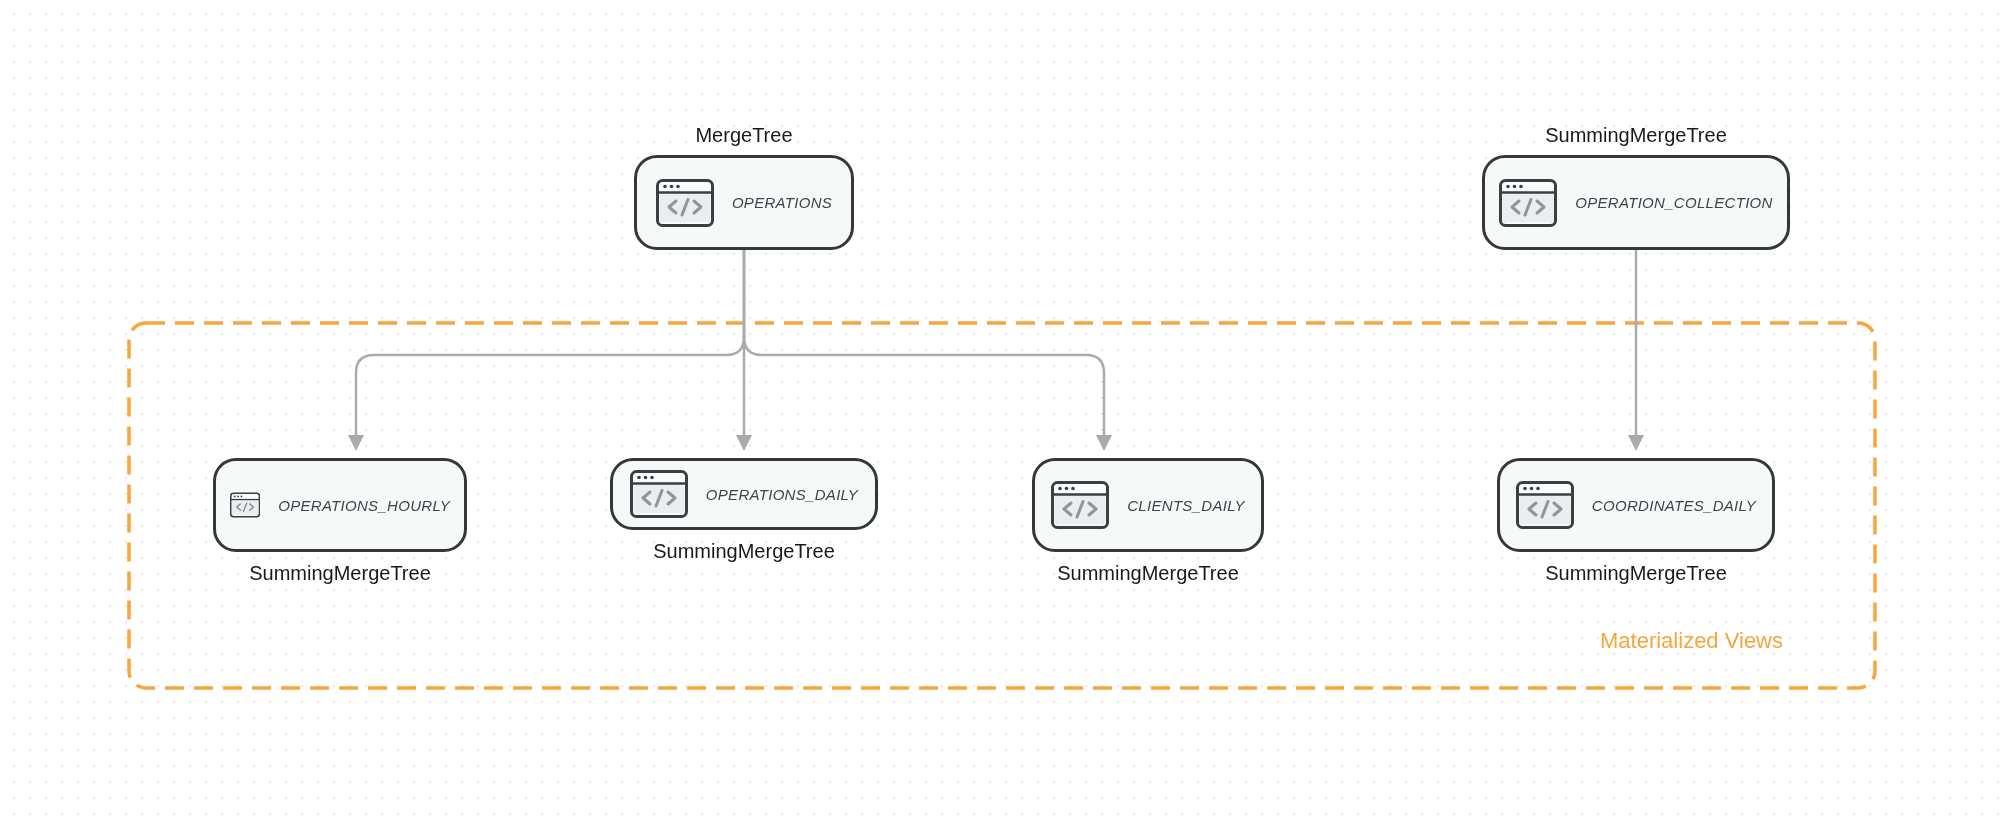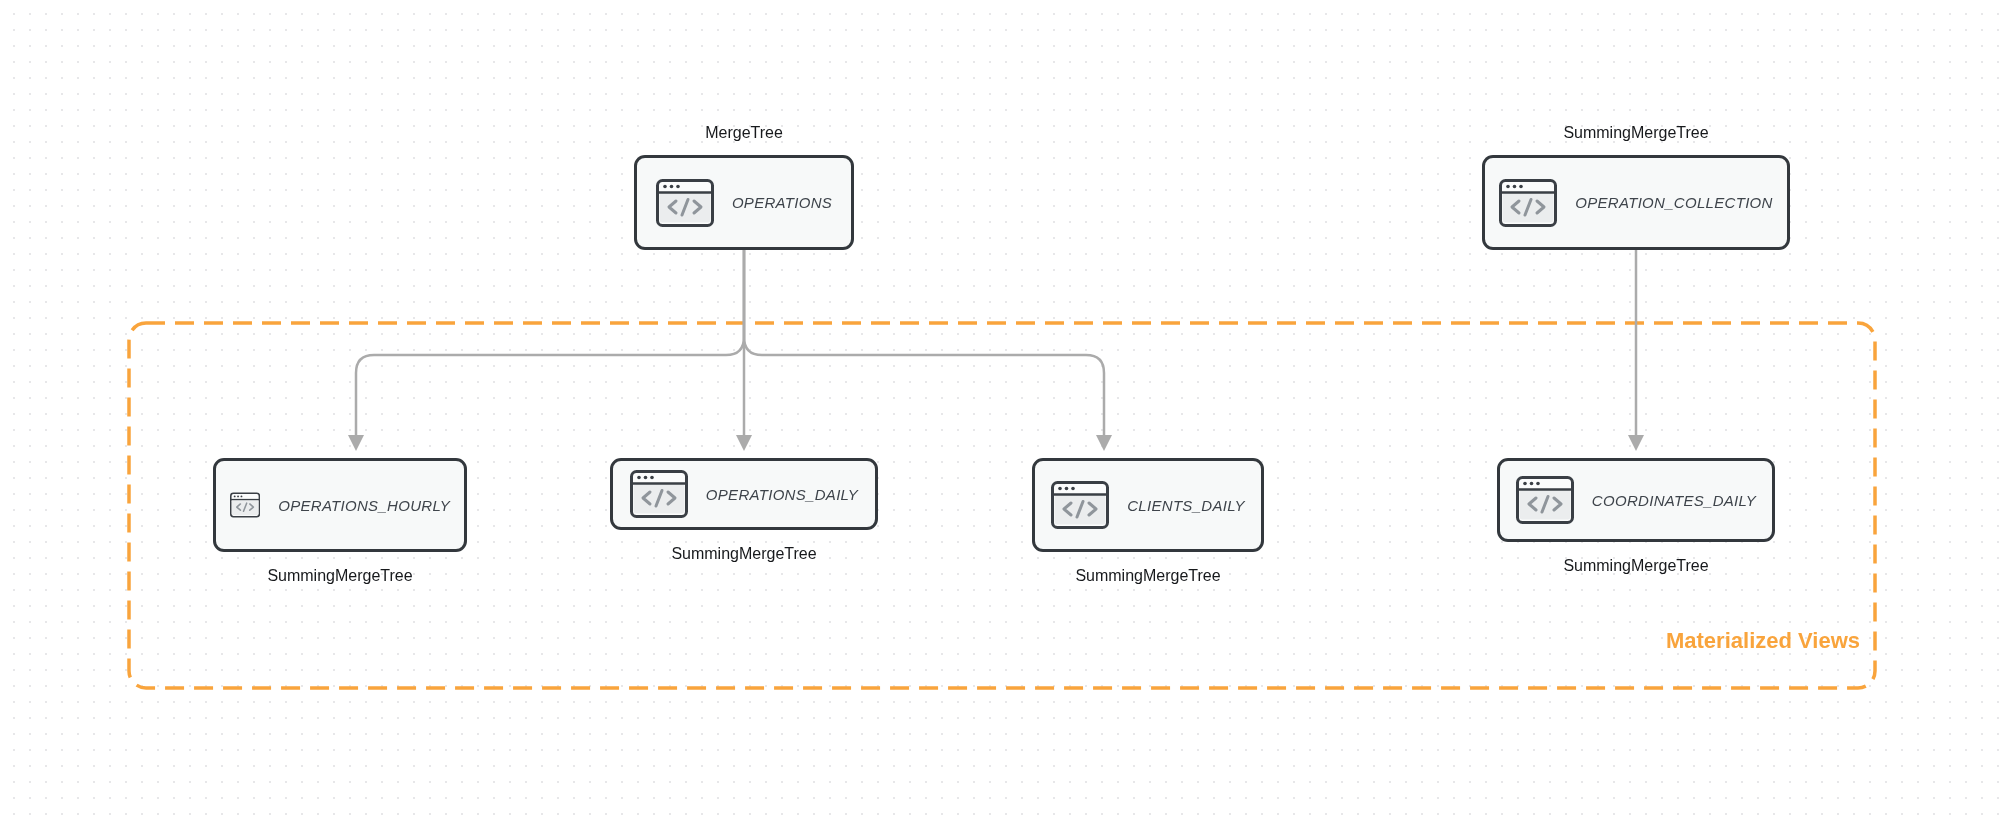--- a/index.html
+++ b/index.html
@@ -24,48 +24,48 @@
     box-sizing: border-box;
     width: 100%;
     height: 100%;
     display: flex;
     align-items: center;
     justify-content: center;
     gap: 18px;
     padding: 0 14px;
     background: #f7f9f9;
     border: 3px solid #33383d;
-    border-radius: 11px;
+    border-radius: 23px;
   }
   .node-title {
     font-style: italic;
     font-size: 15px;
     letter-spacing: 0.3px;
     color: #3e444b;
     white-space: nowrap;
   }
   .engine-label {
     position: absolute;
     left: 0;
     width: 100%;
     text-align: center;
-    font-size: 16px;
+    font-size: 20px;
     color: #17191c;
     white-space: nowrap;
   }
   .engine-label.top { top: -31px; }
   .engine-label.bottom { bottom: -33px; }
   .group-label {
     position: absolute;
     left: 1600px;
     top: 628px;
     width: 260px;
-    text-align: right;
+    text-align: left;
     font-size: 22px;
-    font-weight: 700;
+    font-weight: 400;
     color: #f9a43c;
   }
 </style>
 </head>
 <body>
 
 <div class="canvas">
 
   <svg class="edges-svg" viewBox="0 0 2000 818">
     <rect x="129" y="323" width="1746" height="365" rx="17" fill="none" stroke="#F9A43C" stroke-width="3.5" stroke-dasharray="19 10"></rect>
@@ -176,21 +176,21 @@
           <path d="M20 22 l-7 6 7 6"></path>
           <path d="M32 20.5 l-6 15.5"></path>
           <path d="M38 22 l7 6 -7 6"></path>
         </g>
       </svg>
       <span class="node-title">CLIENTS_DAILY</span>
     </div>
     <div class="engine-label bottom">SummingMergeTree</div>
   </div>
 
-  <div class="node" style="left:1497px; top:458px; width:278px; height:84px;">
+  <div class="node" style="left:1497px; top:458px; width:278px; height:94px;">
     <div class="node-box">
       <svg width="58" height="48" viewBox="0 0 58 48">
         <rect x="1.5" y="1.5" width="55" height="45" rx="5" fill="#fbfcfc" stroke="#3a3f45" stroke-width="3"></rect>
         <rect x="3.5" y="14" width="51" height="29.5" rx="3" fill="#ebedee"></rect>
         <line x1="2" y1="13.5" x2="56" y2="13.5" stroke="#3a3f45" stroke-width="2.5"></line>
         <circle cx="9" cy="7.5" r="1.8" fill="#3a3f45"></circle>
         <circle cx="15.5" cy="7.5" r="1.8" fill="#3a3f45"></circle>
         <circle cx="22" cy="7.5" r="1.8" fill="#3a3f45"></circle>
         <g fill="none" stroke="#8f959b" stroke-width="3" stroke-linecap="round" stroke-linejoin="round">
           <path d="M20 22 l-7 6 7 6"></path>

